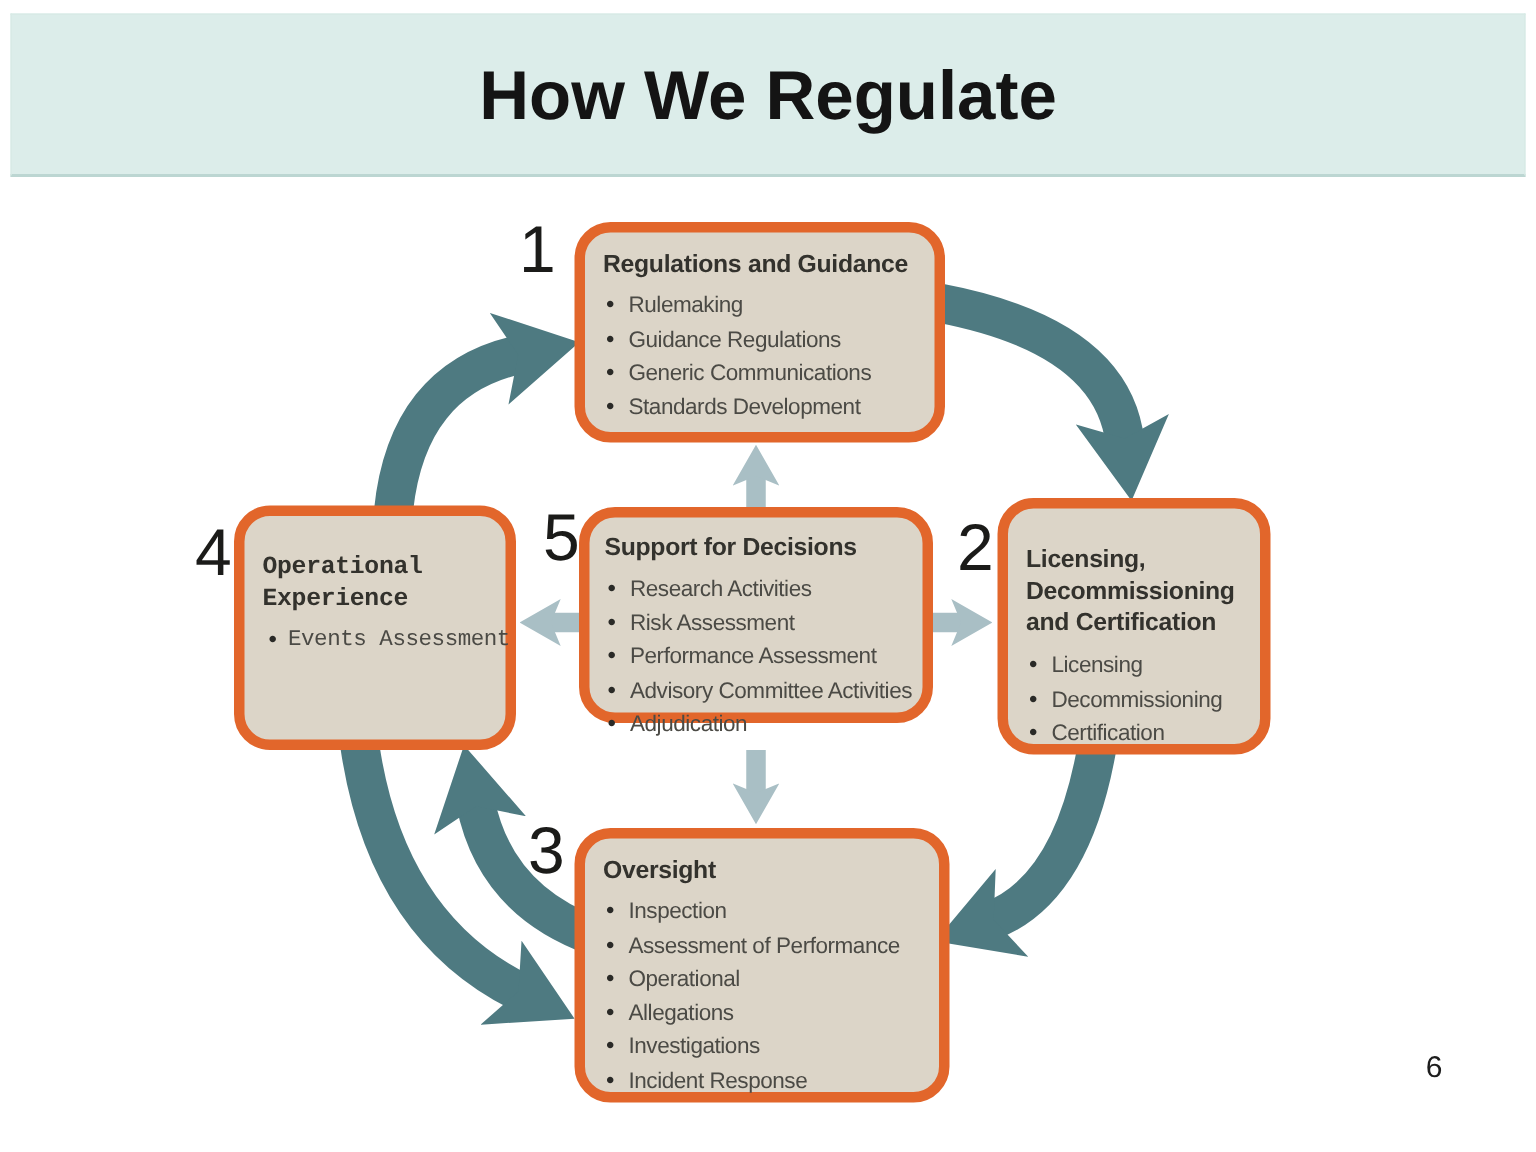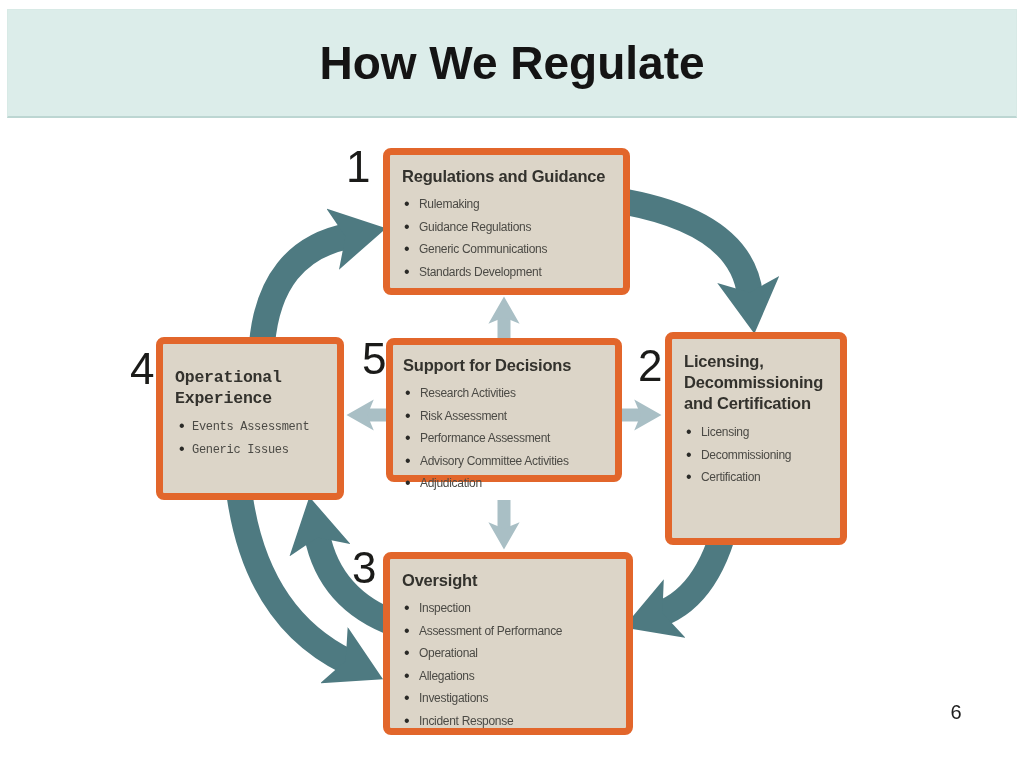--- a/index.html
+++ b/index.html
@@ -27,38 +27,38 @@
   }
 
   .arrows{position:absolute;left:0;top:0;width:1024px;height:768px;z-index:1;}
   .arrows path.big{stroke:var(--cycle-arrow);stroke-width:26;fill:none;}
   .arrows path.small{stroke:var(--cross-arrow);stroke-width:13;fill:none;}
 
   .box{
     position:absolute;z-index:2;
     background:var(--box-fill);
     border:7px solid var(--box-border);
-    border-radius:8px;
+    border-radius:24px;
   }
   .box-title{
     font-weight:bold;font-size:16.5px;line-height:20px;
     color:var(--box-title-color);margin-bottom:7px;letter-spacing:-0.2px;
   }
   .box-items{list-style:none;}
   .box-items li{
-    position:relative;padding-left:17px;font-size:12px;line-height:22.5px;
+    position:relative;padding-left:17px;font-size:15px;line-height:22.5px;
     color:var(--item-color);white-space:nowrap;letter-spacing:-0.3px;
   }
   .box-items li::before{
     content:"\2022";position:absolute;left:2px;top:0;color:#2a2a27;font-size:16px;
   }
 
   #box1{left:383px;top:148px;width:247px;height:147px;padding:11px 12px;}
   #box5{left:386px;top:338px;width:236px;height:144px;padding:10px 10px;}
-  #box2{left:665px;top:332px;width:182px;height:213px;padding:12px 12px;}
+  #box2{left:665px;top:332px;width:182px;height:171px;padding:24px 12px;}
   #box2 .box-title{line-height:21px;}
   #box4{left:156px;top:337px;width:188px;height:163px;padding:23px 12px 0;font-family:Liberation Mono, monospace;}
   #box4 .box-title{line-height:21px;}
   #box3{left:383px;top:552px;width:250px;height:183px;padding:11px 12px;}
 
   .num{
     position:absolute;z-index:2;font-size:44px;color:var(--number-color);
     line-height:1;font-weight:400;
   }
   #num1{left:346px;top:145px;}
@@ -137,21 +137,20 @@
       <li>Allegations</li>
       <li>Investigations</li>
       <li>Incident Response</li>
     </ul>
   </div>
 
   <div class="box" id="box4">
     <div class="box-title">Operational Experience</div>
     <ul class="box-items">
       <li>Events Assessment</li>
-      <li>Generic Issues</li>
     </ul>
   </div>
 
   <div class="box" id="box5">
     <div class="box-title">Support for Decisions</div>
     <ul class="box-items">
       <li>Research Activities</li>
       <li>Risk Assessment</li>
       <li>Performance Assessment</li>
       <li>Advisory Committee Activities</li>

